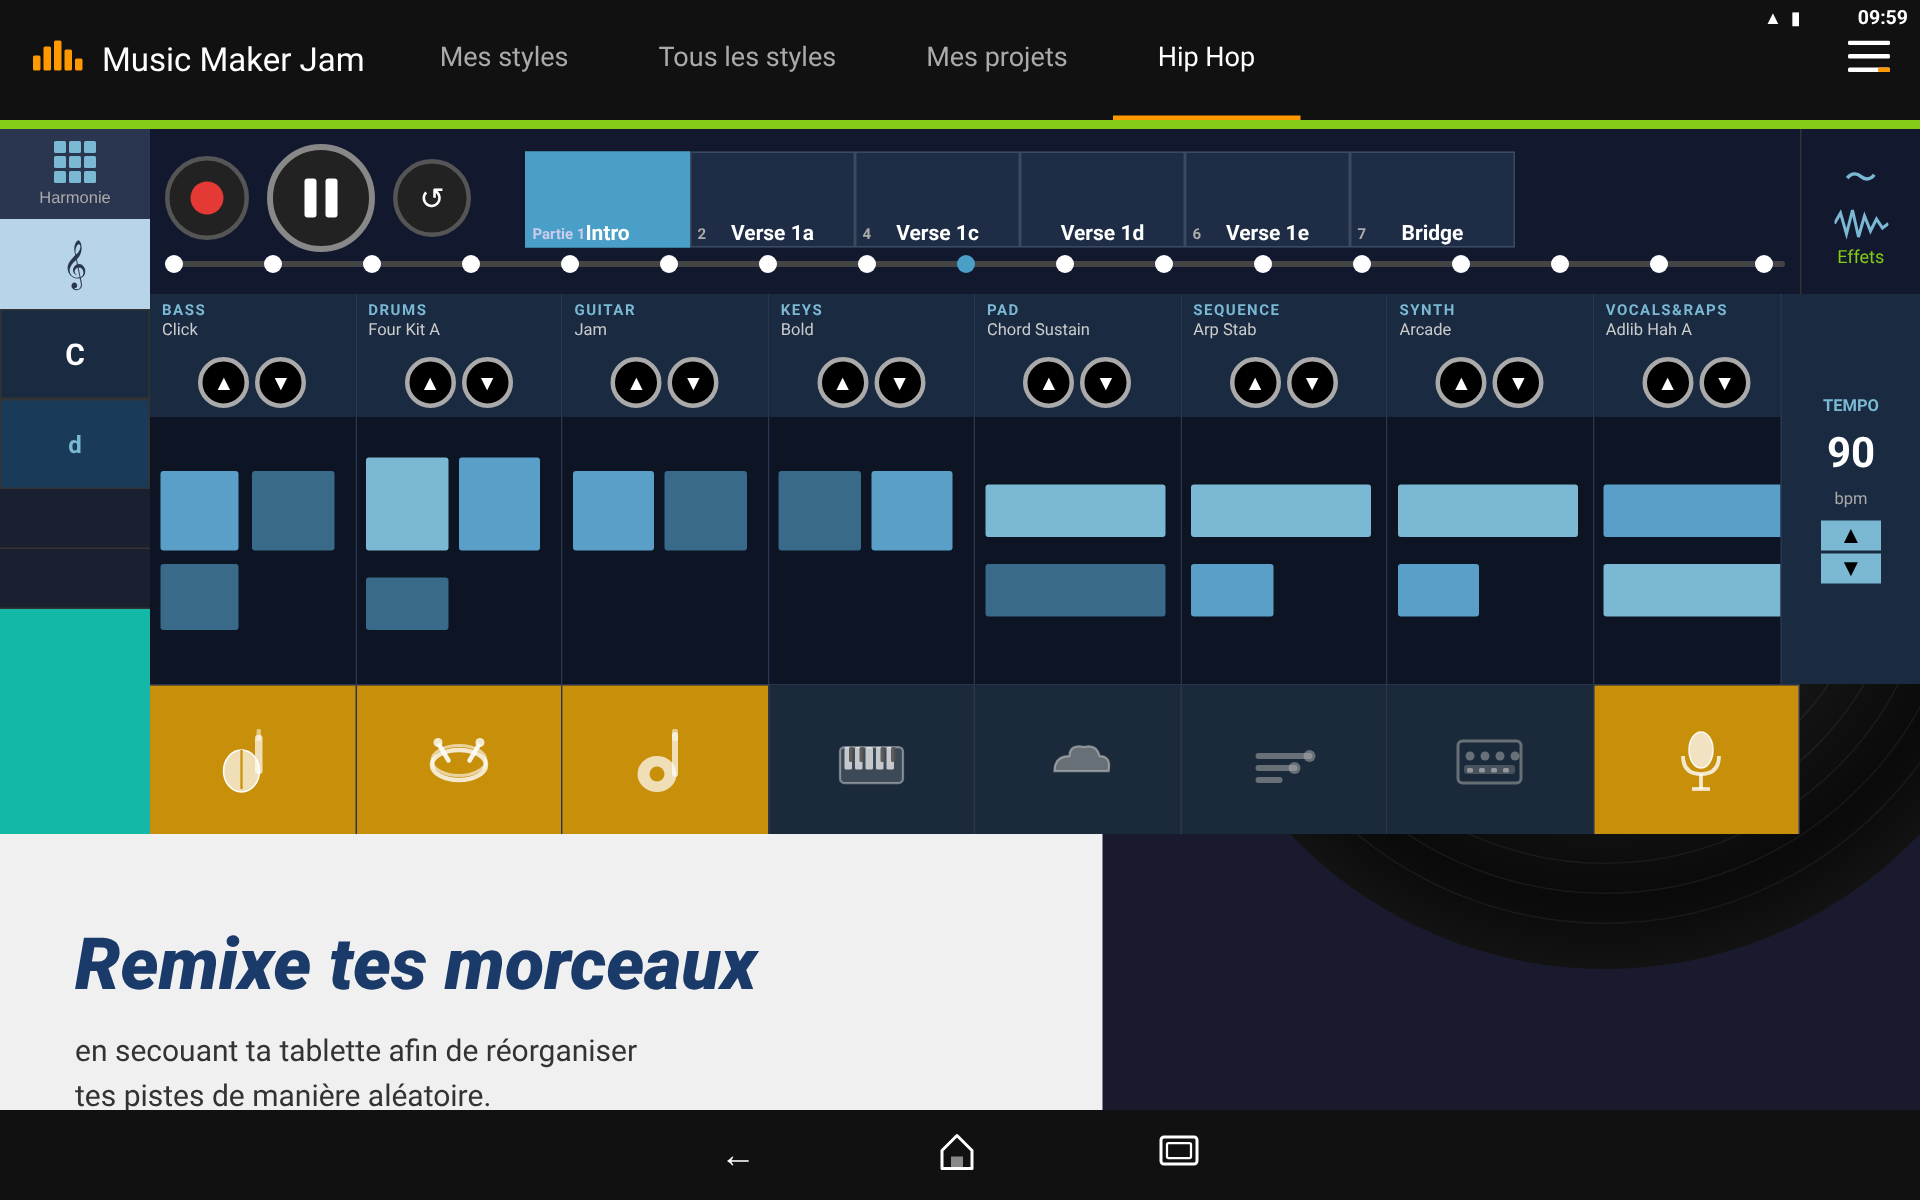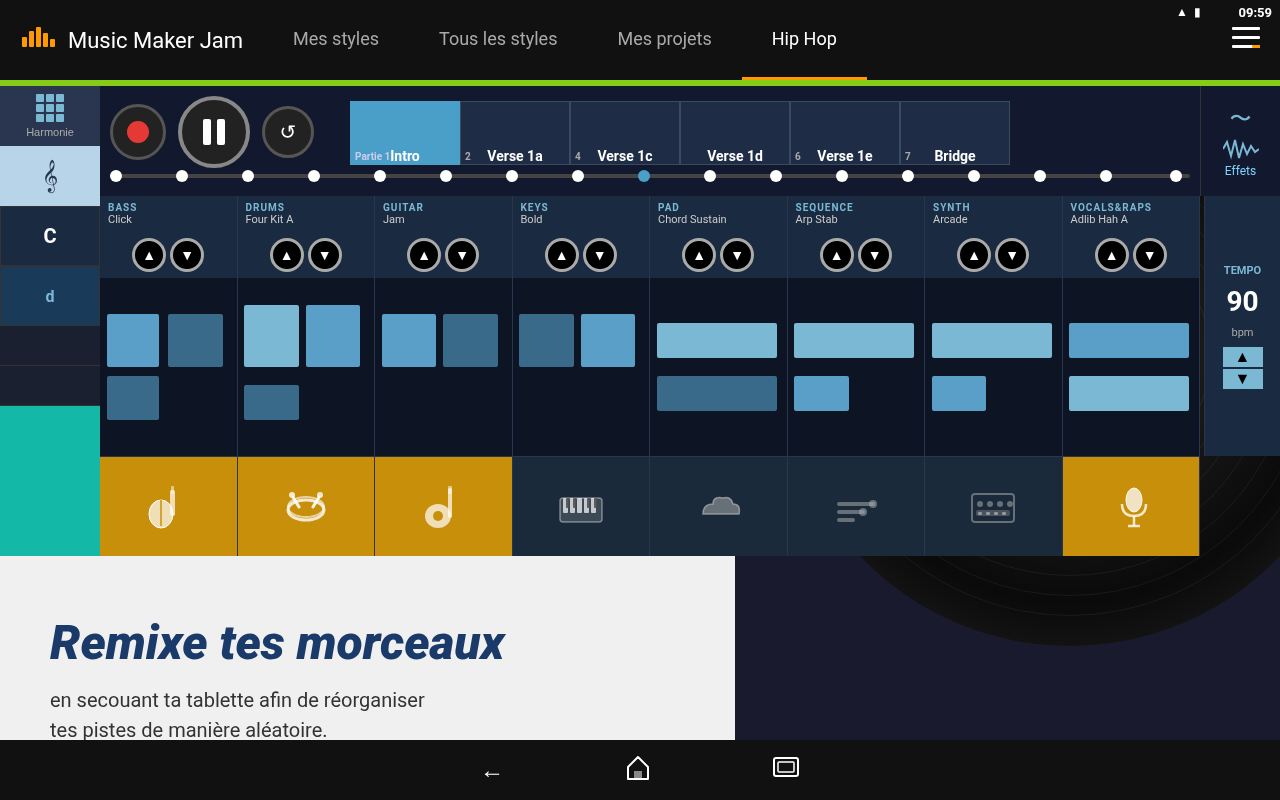--- a/index.html
+++ b/index.html
@@ -345,21 +345,21 @@
       align-items: center;
       justify-content: center;
       gap: 4px;
       border-left: 1px solid #333;
     }
     .effects-wave {
       color: #7ab8d4;
       font-size: 22px;
     }
     .effects-label {
-      color: #7dd3fc;
+      color: #84cc16;
       font-size: 12px;
     }
 
     
     #tracks-area {
       position: absolute;
       top: 110px;
       left: 100px;
       width: 1100px;
       height: 260px;
@@ -425,21 +425,21 @@
     }
     .track-pattern-bar.highlight {
       background: #7ab8d4;
     }
 
     
     #tempo-panel {
       position: absolute;
       right: 0;
       top: 110px;
-      width: 76px;
+      width: 93px;
       height: 260px;
       background: #1a2a40;
       display: flex;
       flex-direction: column;
       align-items: center;
       justify-content: center;
       gap: 8px;
       border-left: 1px solid #2a3550;
       z-index: 5;
     }

